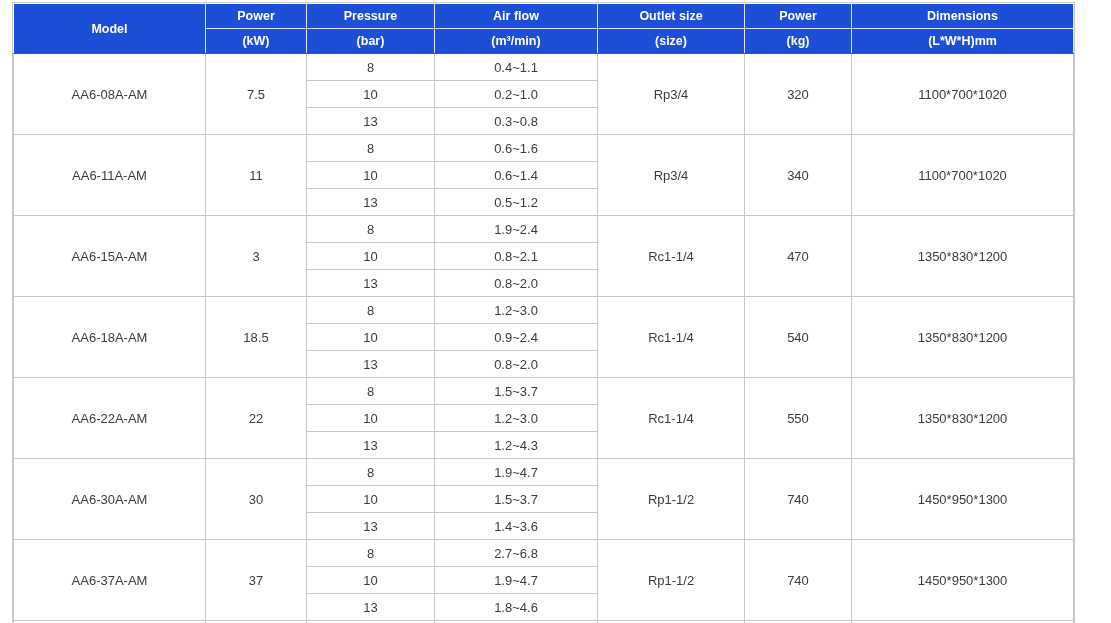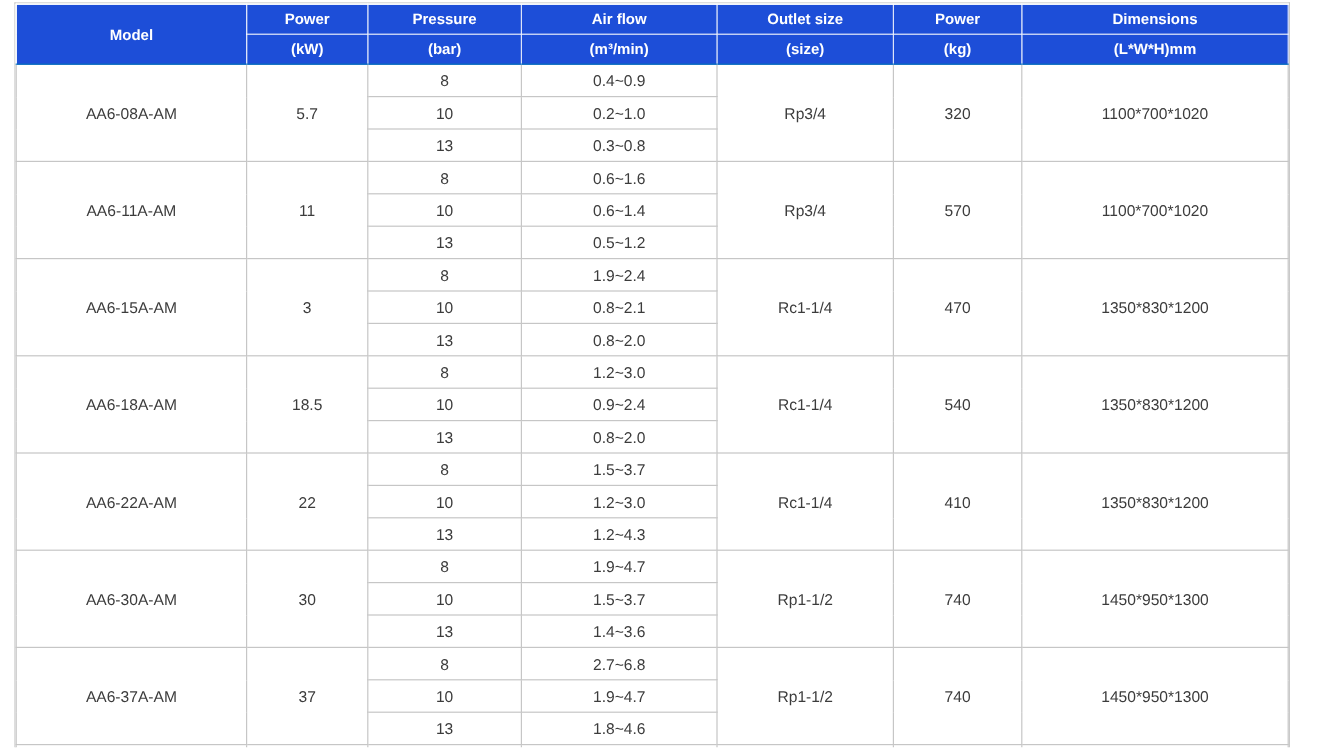--- a/index.html
+++ b/index.html
@@ -95,42 +95,42 @@
           <th>(bar)</th>
           <th>(m³/min)</th>
           <th>(size)</th>
           <th>(kg)</th>
           <th>(L*W*H)mm</th>
         </tr>
       </thead>
       <tbody>
           <tr>
             <td rowspan="3">AA6-08A-AM</td>
-            <td rowspan="3">5.7</td>
-            <td>8</td>
-            <td>0.4~0.9</td>
+            <td rowspan="3">7.5</td>
+            <td>8</td>
+            <td>0.4~1.1</td>
             <td rowspan="3">Rp3/4</td>
             <td rowspan="3">320</td>
             <td rowspan="3">1100*700*1020</td>
           </tr>
           <tr>
             <td>10</td>
             <td>0.2~1.0</td>
           </tr>
           <tr>
             <td>13</td>
             <td>0.3~0.8</td>
           </tr>
           <tr>
             <td rowspan="3">AA6-11A-AM</td>
             <td rowspan="3">11</td>
             <td>8</td>
             <td>0.6~1.6</td>
             <td rowspan="3">Rp3/4</td>
-            <td rowspan="3">570</td>
+            <td rowspan="3">340</td>
             <td rowspan="3">1100*700*1020</td>
           </tr>
           <tr>
             <td>10</td>
             <td>0.6~1.4</td>
           </tr>
           <tr>
             <td>13</td>
             <td>0.5~1.2</td>
           </tr>
@@ -167,21 +167,21 @@
           <tr>
             <td>13</td>
             <td>0.8~2.0</td>
           </tr>
           <tr>
             <td rowspan="3">AA6-22A-AM</td>
             <td rowspan="3">22</td>
             <td>8</td>
             <td>1.5~3.7</td>
             <td rowspan="3">Rc1-1/4</td>
-            <td rowspan="3">410</td>
+            <td rowspan="3">550</td>
             <td rowspan="3">1350*830*1200</td>
           </tr>
           <tr>
             <td>10</td>
             <td>1.2~3.0</td>
           </tr>
           <tr>
             <td>13</td>
             <td>1.2~4.3</td>
           </tr>

